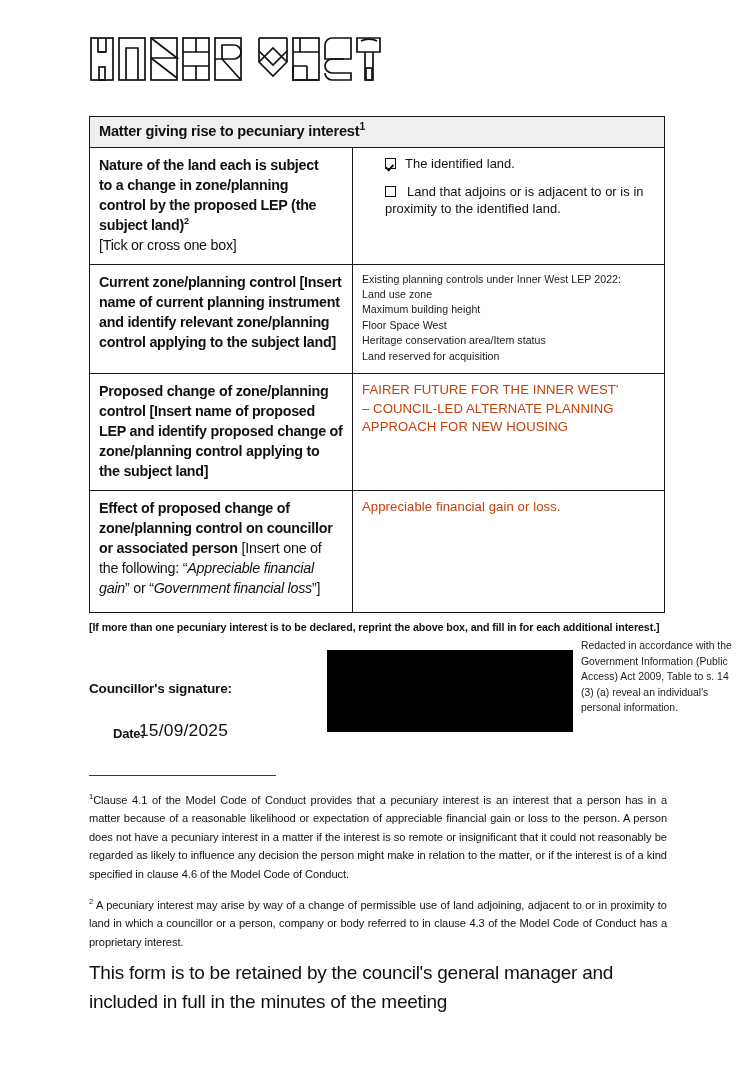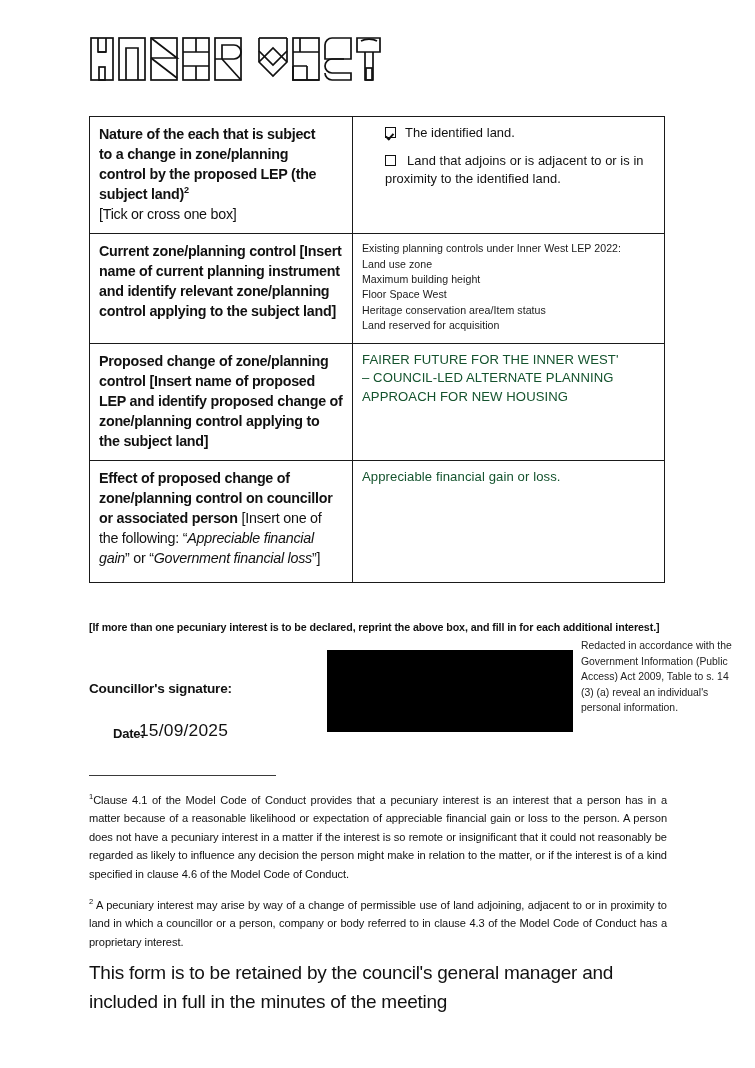--- a/index.html
+++ b/index.html
@@ -73,21 +73,21 @@
     font-weight: 400;
     line-height: 1.46;
     letter-spacing: 0.05px;
     color: #1a1a1a;
   }
   .val-mid {
     font-size: 13.1px;
     font-weight: 400;
     line-height: 1.42;
     letter-spacing: 0.1px;
-    color: #14532d;
+    color: #c2410c;
   }
 
   
   .opt-row {
     font-size: 12.9px;
     line-height: 1.35;
     margin-bottom: 11px;
     letter-spacing: 0.05px;
     padding-left: 23px;
   }
@@ -259,25 +259,30 @@
   </svg>
 </div>
 
 <table class="form-table">
   <colgroup>
       <col class="col-left">
       <col class="col-right">
     </colgroup>
   <tbody>
 
+    <tr>
+      <td class="hdr-cell" colspan="2">
+        <span class="hdr-text">Matter giving rise to pecuniary interest</span><sup class="fn">1</sup>
+      </td>
+    </tr>
 
     <tr>
       <td>
         <div class="label-text">
-          <span>Nature of the each that is subject</span><br>
+          <span>Nature of the land each is subject</span><br>
           <span>to a change in zone/planning</span><br>
           <span>control by the proposed LEP (the</span><br>
           <span>subject land)</span><sup class="fn">2</sup><br>
           <span class="plain">[Tick or cross one box]</span>
         </div>
       </td>
       <td>
         <div class="opt-row">
           <span class="cbx checked"></span><span>The identified land.</span>
         </div>

